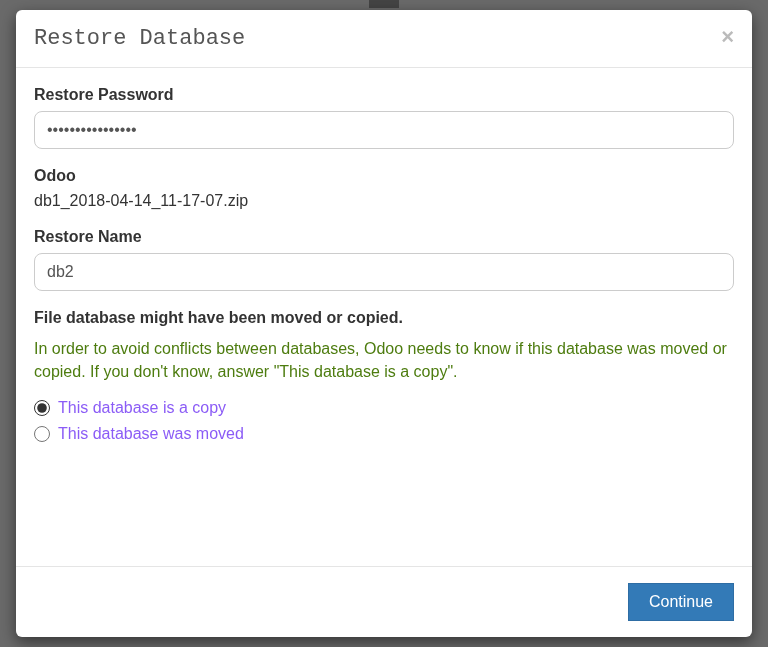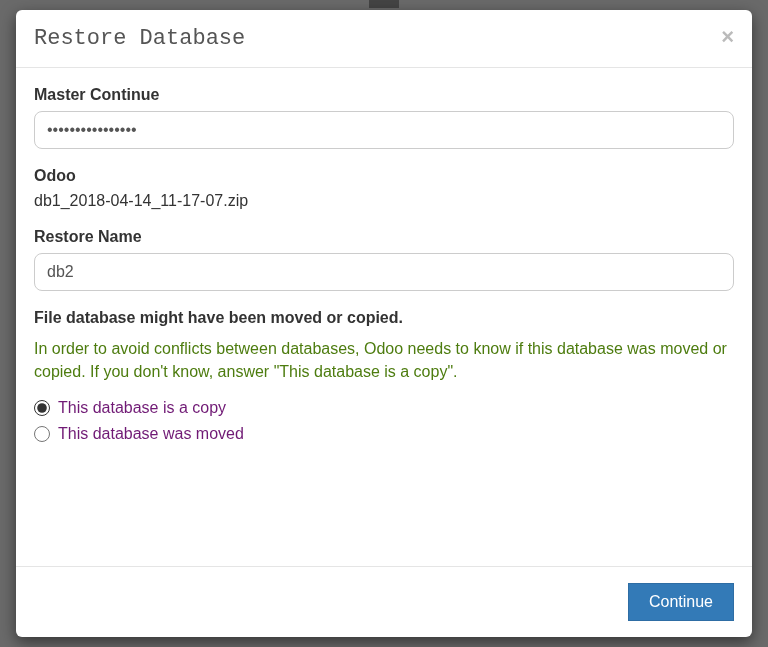--- a/index.html
+++ b/index.html
@@ -106,21 +106,21 @@
       margin-bottom: 8px;
     }
     .radio-row input[type="radio"] {
       width: 16px;
       height: 16px;
       cursor: pointer;
       accent-color: #333;
     }
     .radio-row label {
       font-size: 16px;
-      color: #701a75;
+      color: #8b5cf6;
       cursor: pointer;
     }
     .modal-footer {
       padding: 16px 18px;
       border-top: 1px solid #e5e5e5;
       display: flex;
       justify-content: flex-end;
     }
     .btn-primary {
       padding: 9px 20px;
@@ -149,21 +149,21 @@
 <div class="modal">
 
   <div class="modal-header">
     <h2 class="modal-title">Restore Database</h2>
     <button class="close-btn">×</button>
   </div>
 
   <div class="modal-body">
 
     <div class="form-group">
-      <label class="form-label">Master Continue</label>
+      <label class="form-label">Restore Password</label>
       <input type="password" class="form-control" value="••••••••••••••••" style="">
     </div>
 
     <div class="form-group">
       <label class="form-label">Odoo</label>
       <div class="file-row">
         <span class="file-name">db1_2018-04-14_11-17-07.zip</span>
       </div>
     </div>
 

